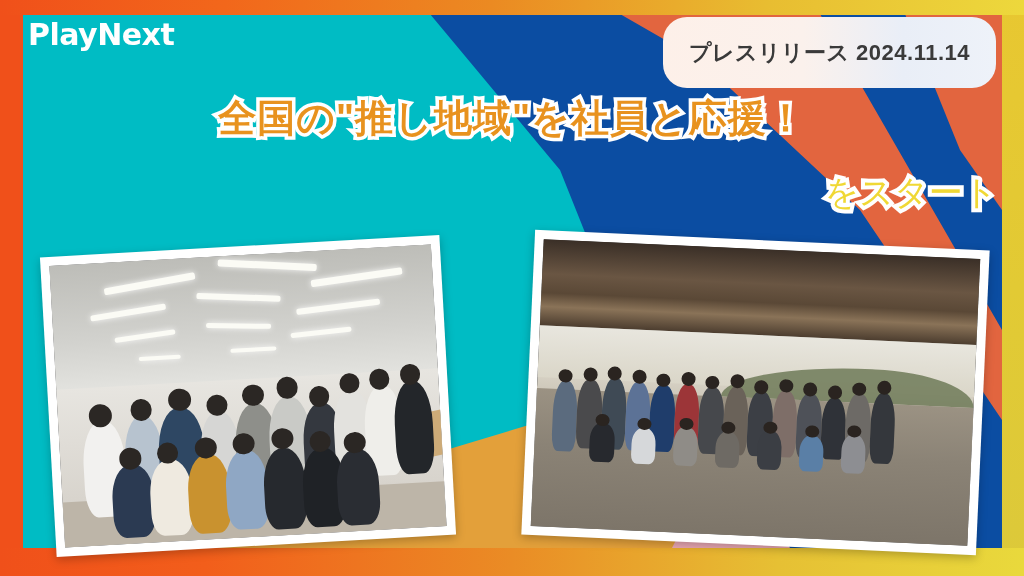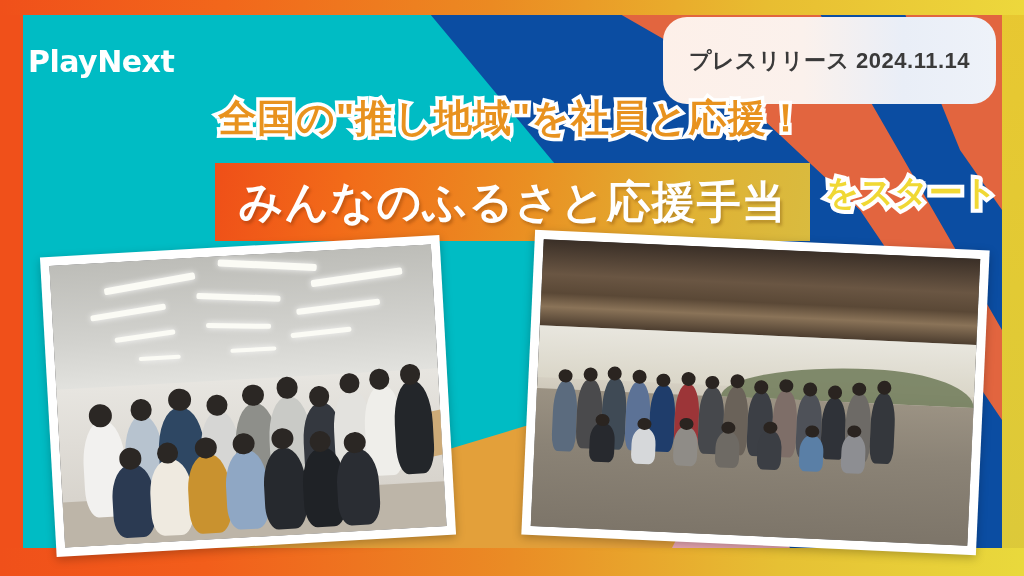--- a/index.html
+++ b/index.html
@@ -53,27 +53,26 @@
   .left-bar{position:absolute;left:0;top:0;width:23px;height:576px;background:#f0501a;}
   .right-bar{position:absolute;right:0;top:0;width:22px;height:576px;
     background:linear-gradient(180deg,#e8c731 0%,#e2ca34 50%,#dcc93a 100%);}
 
   
   .logo{
     position:absolute;left:28px;top:20px;
     color:#ffffff;font-size:30px;font-weight:bold;letter-spacing:-0.5px;
     font-family:"DejaVu Sans","Liberation Sans",sans-serif;
     line-height:1;
-    margin-top:27px;
   }
 
   
   .badge{
     position:absolute;right:28px;top:17px;
-    height:63px;padding:12px 26px;
+    height:63px;padding:4px 26px;
     display:flex;align-items:center;
     background:linear-gradient(90deg,#fdf0e9 0%,#fbf1ec 42%,#e9eef7 72%,#eef2f9 100%);
     border-radius:24px;
     color:#3a3a3a;font-size:22px;font-weight:bold;
     white-space:nowrap;letter-spacing:0.5px;
   }
 
   
   .headline{
     position:absolute;left:0;right:0;top:99px;
@@ -105,21 +104,21 @@
     text-align:center;
     font-size:34px;font-weight:bold;line-height:1;
     color:#ef4e18;
     -webkit-text-stroke:8px #ffffff;
     paint-order:stroke fill;
     white-space:nowrap;
   }
   .side-right{
     position:absolute;right:8px;top:12px;width:210px;
     text-align:center;
-    font-size:34px;font-weight:bold;line-height:1;
+    font-size:34px;font-weight:normal;line-height:1;
     color:#f0d834;
     -webkit-text-stroke:8px #ffffff;
     paint-order:stroke fill;
     white-space:nowrap;
   }
 
   
   .photo{
     position:absolute;
     background:#ffffff;
@@ -182,23 +181,20 @@
 
   <div class="logo">PlayNext</div>
 
   <div class="badge">
     <span>プレスリリース 2024.11.14</span>
   </div>
 
   <div class="headline">全国の"推し地域"を社員と応援！</div>
 
   <div class="subrow">
-    <div class="band">
-      <span class="band-text">みんなのふるさと応援手当</span>
-    </div>
     <div class="side-right">をスタート</div>
   </div>
 
   <div class="photo" id="photo-left">
     <div class="photo-inner">
       <div class="office">
         <div class="ceiling"></div>
         <div class="lamp" style="left:14%;top:7%;width:24%;height:2.4%;transform:rotate(-7deg)"></div>
         <div class="lamp" style="left:44%;top:3%;width:26%;height:2.4%;transform:rotate(6deg)"></div>
         <div class="lamp" style="left:68%;top:9%;width:24%;height:2.4%;transform:rotate(-5deg)"></div>

